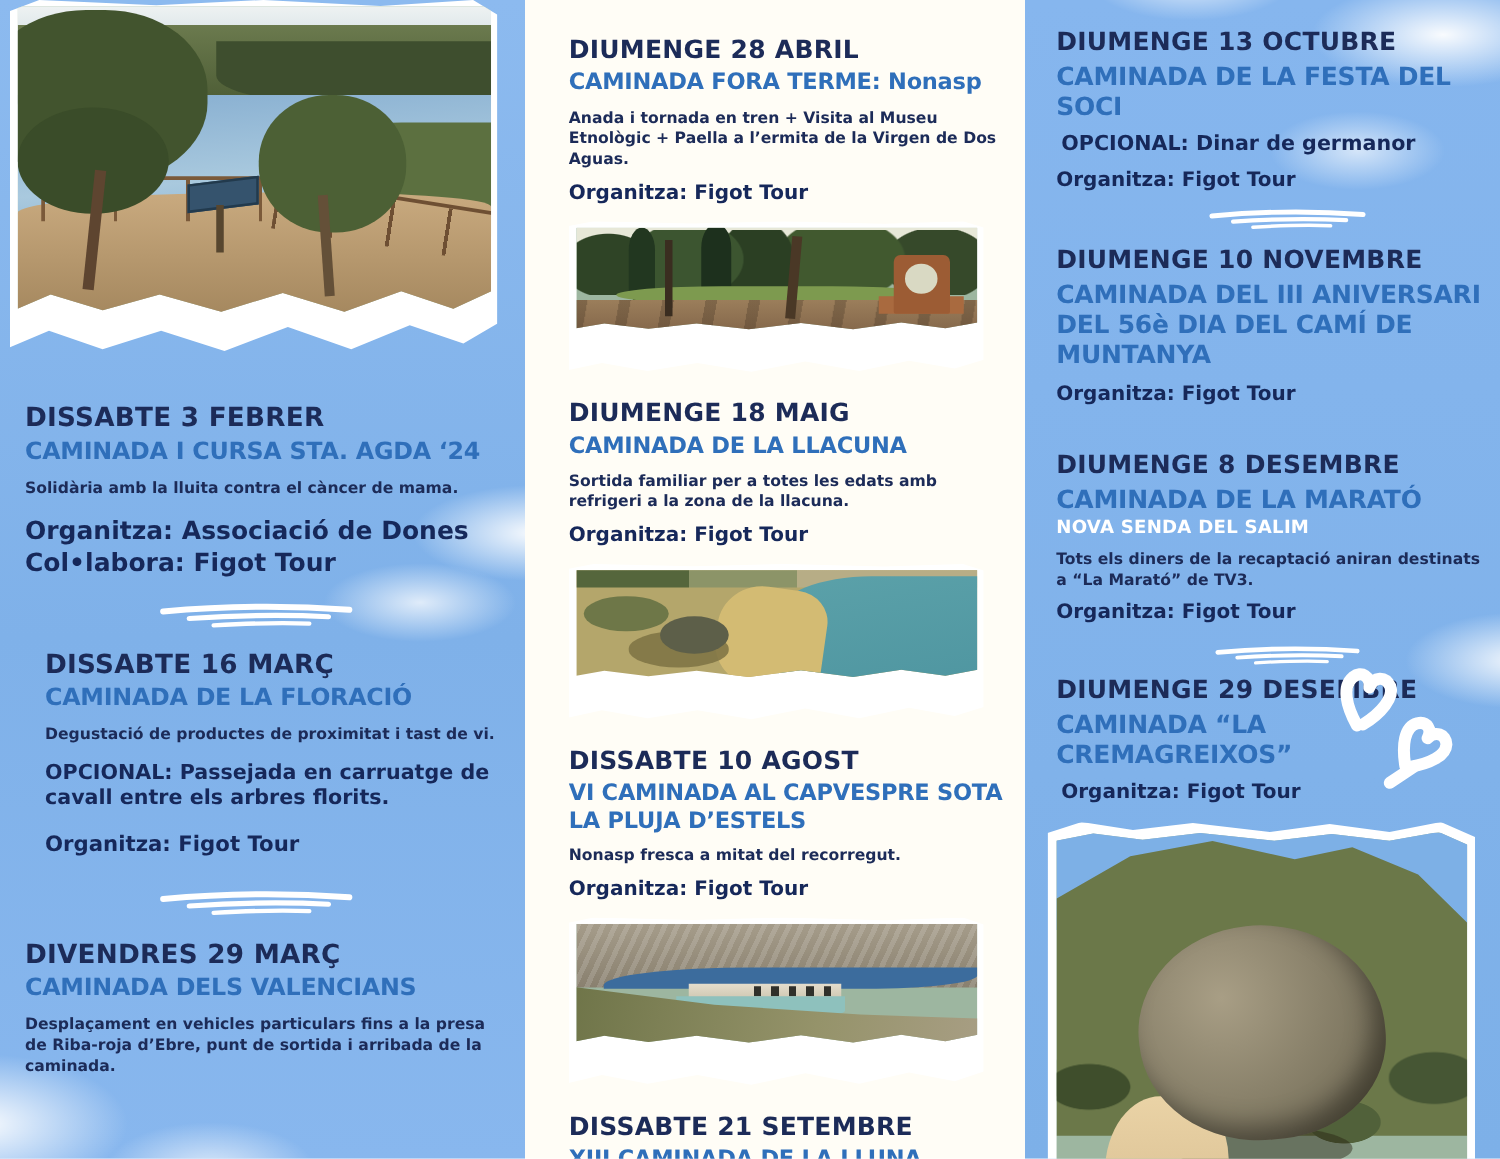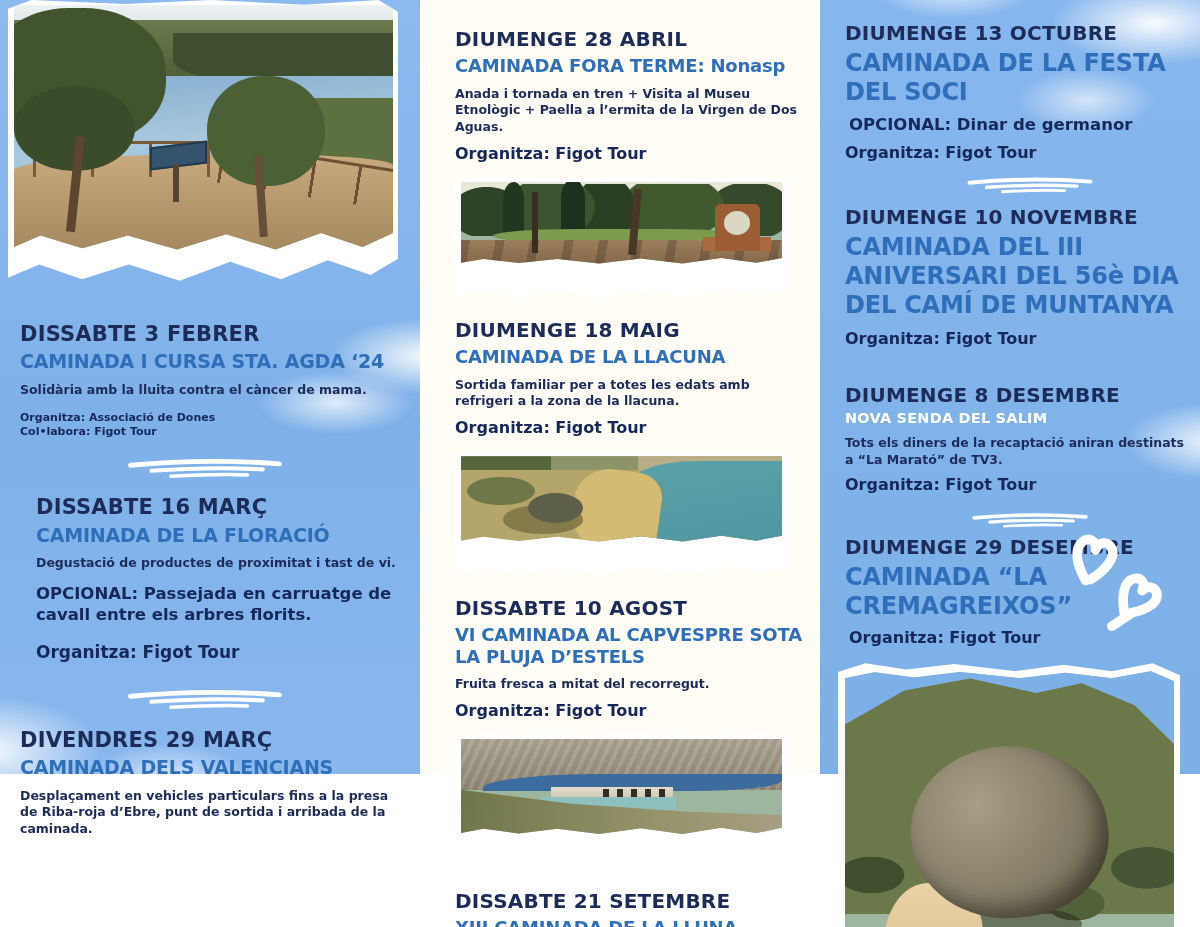--- a/index.html
+++ b/index.html
@@ -2,21 +2,21 @@
 <html><head>
 <meta charset="utf-8">
 <style>
   html,body{margin:0;padding:0;background:#ffffff;}
   .poster{
     position:relative;width:1200px;height:927px;overflow:hidden;
     font-family:"DejaVu Sans","Liberation Sans",sans-serif;
     display:flex;
   }
   
-  .col{position:relative;height:774px;box-sizing:border-box;}
+  .col{position:relative;height:927px;box-sizing:border-box;}
   .col-left{
     width:420px;
     background:
       radial-gradient(140px 55px at 102% 46%, rgba(255,255,255,.95), rgba(255,255,255,0) 70%),
       radial-gradient(110px 45px at 80% 52%, rgba(255,255,255,.75), rgba(255,255,255,0) 70%),
       radial-gradient(170px 80px at -4% 97%, rgba(255,255,255,.95), rgba(255,255,255,0) 70%),
       radial-gradient(120px 55px at 40% 101%, rgba(255,255,255,.7), rgba(255,255,255,0) 70%),
       linear-gradient(180deg,#8cbaef 0%,#7fb1e9 55%,#88b7ee 100%);
   }
   .col-mid{width:400px;background:#fffdf6;}
@@ -35,21 +35,21 @@
   .col-mid   .event{padding:0 16px 0 35px;}
   .col-right .event{padding:0 14px 0 25px;}
   .date{
     margin:0;font-weight:bold;color:#1c2b58;font-size:21px;letter-spacing:.2px;line-height:1.15;
   }
   .col-mid .date,.col-right .date{font-size:20px;}
   .title{
     margin:4px 0 0;font-weight:bold;color:#2f6fba;font-size:19px;letter-spacing:-.2px;line-height:1.2;
   }
   .col-mid .title{font-size:18px;}
-  .col-right .title{font-size:24px;}
+  .col-right .title{font-size:20px;}
   .subtitle{margin:3px 0 0;font-weight:bold;color:#ffffff;font-size:14.5px;letter-spacing:.2px;}
   .desc{
     margin:9px 0 0;font-weight:bold;color:#1c2b58;font-size:12.5px;line-height:1.35;
   }
   .opcional{margin:12px 0 0;font-weight:bold;color:#16285a;font-size:16.5px;line-height:1.25;}
   .org{margin:12px 0 0;font-weight:bold;color:#16285a;font-size:16.5px;line-height:1.3;}
   .col-mid .org,.col-right .org{font-size:16px;}
   
   .swoosh{display:block;color:#ffffff;}
   
@@ -188,21 +188,21 @@
         <i class="rtree1"></i>
           <i class="rtree1b"></i>
           <i class="rtrunk1"></i>
       </div>
     </figure>
 
     <article class="event" style="margin-top:28px;">
       <h3 class="date">DISSABTE 3 FEBRER</h3>
       <h2 class="title">CAMINADA I CURSA STA. AGDA ‘24</h2>
       <p class="desc">Solidària amb la lluita contra el càncer de mama.</p>
-      <p class="org" style="font-size:11px;">
+      <p class="org" style="font-size:20px;">
         <span>Organitza: Associació de Dones</span><br>
         <span>Col•labora: Figot Tour</span>
       </p>
     </article>
 
     <svg class="swoosh" viewBox="0 0 230 34" style="width:160px;height:26px;margin:16px 0 0 125px;">
       <g fill="none" stroke="currentColor" stroke-linecap="round">
         <path stroke-width="7" d="M8 13 Q115 3 222 11"></path>
         <path stroke-width="6" d="M38 21 Q125 15 198 19"></path>
         <path stroke-width="5" d="M66 29 Q135 25 176 27"></path>
@@ -278,21 +278,21 @@
           <i class="vreeds"></i>
         <i class="vscrubA"></i>
           <i class="vscrubB"></i>
           <i class="vpond"></i>
       </div>
     </figure>
 
     <article class="event" style="margin-top:14px;">
       <h3 class="date">DISSABTE 10 AGOST</h3>
       <h2 class="title">VI CAMINADA AL CAPVESPRE SOTA LA PLUJA D’ESTELS</h2>
-      <p class="desc">Fruita fresca a mitat del recorregut.</p>
+      <p class="desc">Nonasp fresca a mitat del recorregut.</p>
       <p class="org" style="margin-top:8px;">
         <span>Organitza: Figot Tour</span>
       </p>
     </article>
 
     <figure class="frame f-dam" style="margin-top:12px;" aria-label="panorama of a dam and reservoir between mountains">
       <div class="ph">
         <i class="dmount"></i>
           <i class="dwaterU"></i>
           <i class="ddam"></i>
@@ -331,20 +331,21 @@
     <article class="event" style="margin-top:10px;">
       <h3 class="date">DIUMENGE 10 NOVEMBRE</h3>
       <h2 class="title">CAMINADA DEL III ANIVERSARI DEL 56è DIA DEL CAMÍ DE MUNTANYA</h2>
       <p class="org" style="margin-top:10px;">
         <span>Organitza: Figot Tour</span>
       </p>
     </article>
 
     <article class="event" style="margin-top:34px;">
       <h3 class="date">DIUMENGE 8 DESEMBRE</h3>
+      <h2 class="title">CAMINADA DE LA MARATÓ</h2>
       <p class="subtitle">NOVA SENDA DEL SALIM</p>
       <p class="desc">Tots els diners de la recaptació aniran destinats a “La Marató” de TV3.</p>
       <p class="org" style="margin-top:6px;">
         <span>Organitza: Figot Tour</span>
       </p>
     </article>
 
     <svg class="swoosh" viewBox="0 0 230 34" style="width:120px;height:20px;margin:14px 0 0 150px;">
       <g fill="none" stroke="currentColor" stroke-linecap="round">
         <path stroke-width="7" d="M8 13 Q115 3 222 11"></path>

